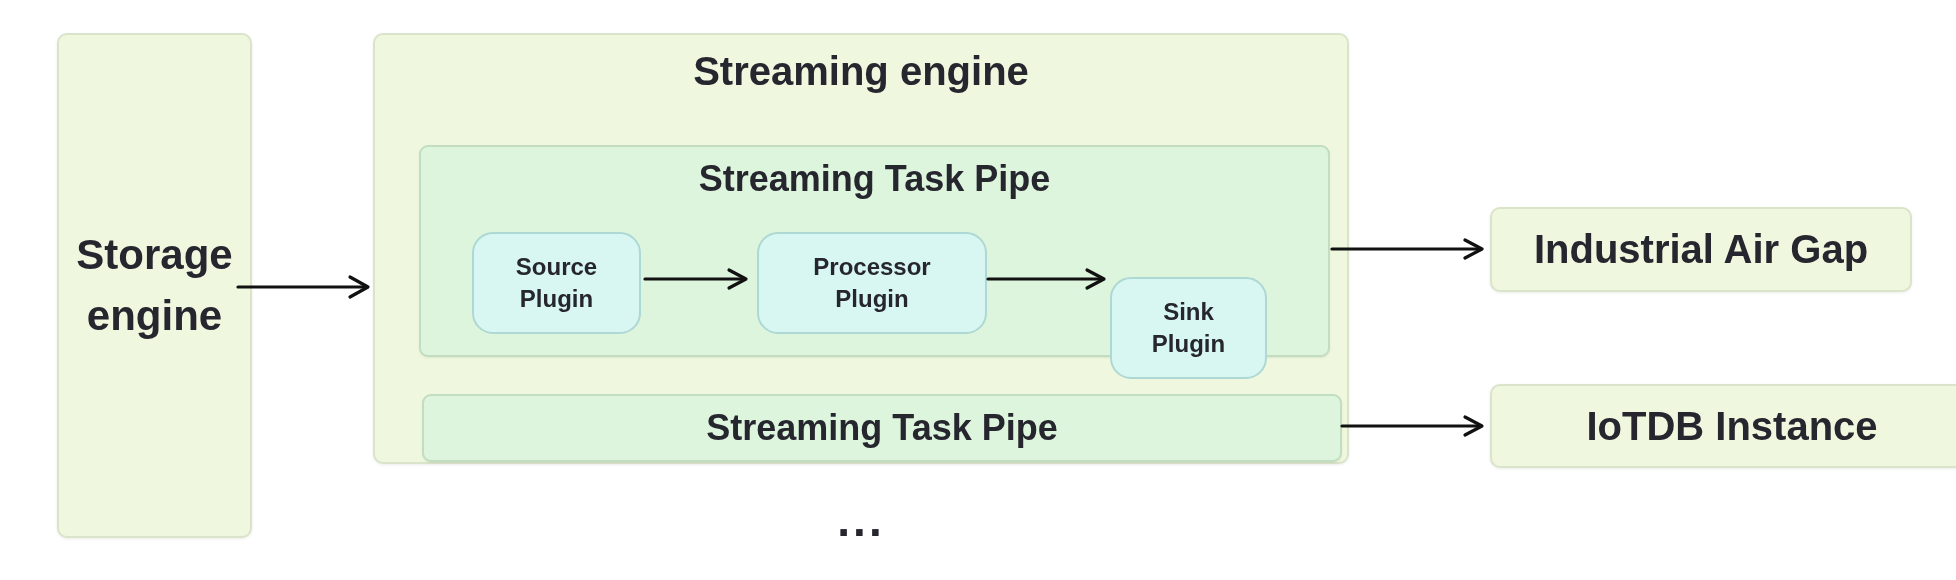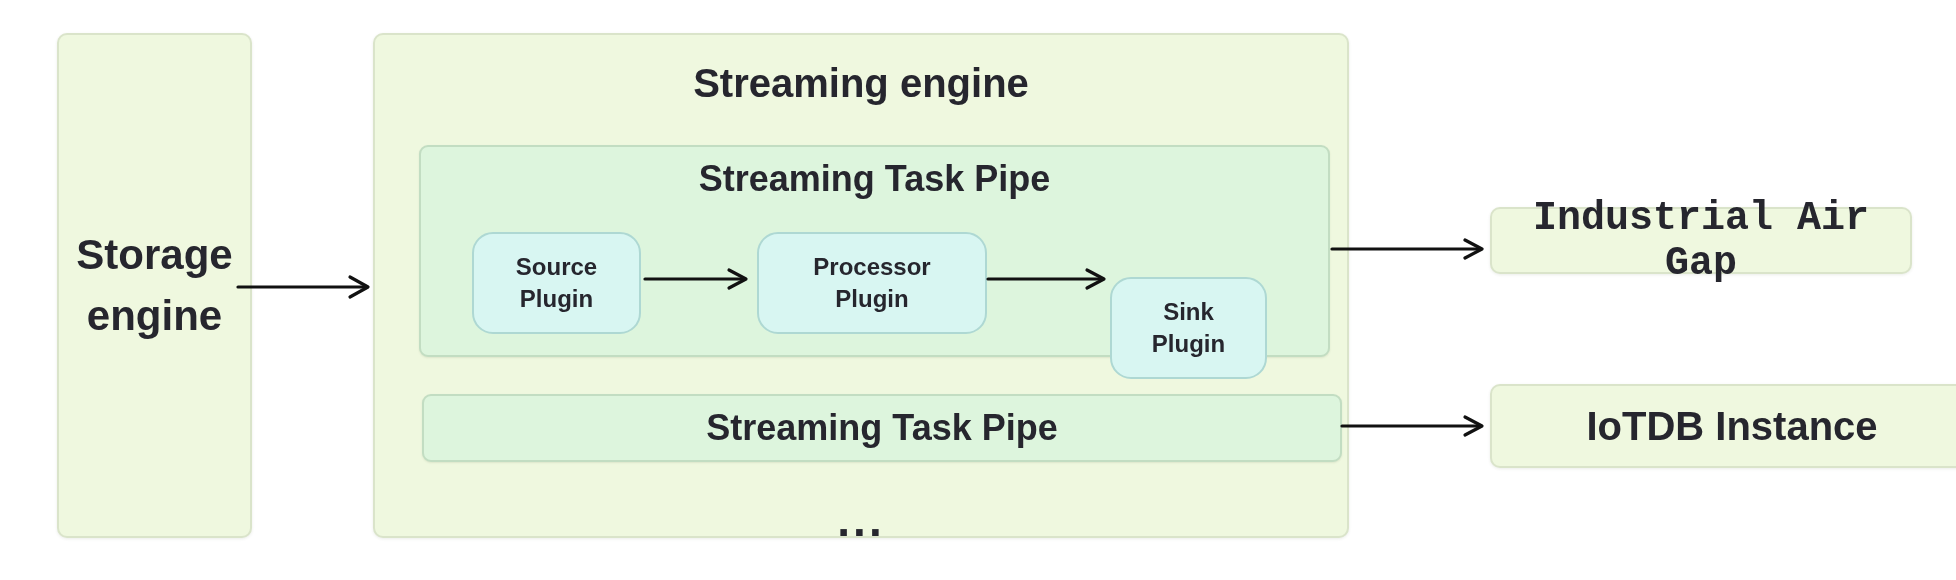--- a/index.html
+++ b/index.html
@@ -35,22 +35,22 @@
   }
   .storage-box {
     left: 40px; top: 33px; width: 195px; height: 505px;
     display: flex; align-items: center; justify-content: center;
     text-align: center;
     font-size: 42px; font-weight: 700; line-height: 1.45;
     white-space: pre-line;
     margin-left: 17px;
   }
   .streaming-box {
-    left: 373px; top: 33px; width: 976px; height: 505px;
-    padding-top: 24px;
+    left: 373px; top: 33px; width: 976px; height: 431px;
+    padding-top: 12px;
   }
   .streaming-title {
     text-align: center;
     font-size: 40px; font-weight: 700; line-height: 1.2;
   }
   .pipe {
     position: absolute;
     background: var(--pipe-fill);
     border: 2px solid var(--pipe-border);
     border-radius: 9px;
@@ -87,21 +87,21 @@
     left: 0; right: 0; top: 462px;
     text-align: center;
     font-size: 46px; font-weight: 700; letter-spacing: 3px;
     line-height: 1;
   }
   .target-box {
     display: flex; align-items: center; justify-content: center;
     text-align: center;
     font-size: 40px; font-weight: 700;
   }
-  .air-gap-box { left: 1490px; top: 207px; width: 422px; height: 67px; font-family: Liberation Mono, monospace; }
+  .air-gap-box { left: 1490px; top: 207px; width: 422px; height: 85px; }
   .iotdb-box   { left: 1490px; top: 384px; width: 484px; height: 84px; }
   .arrow-layer {
     position: absolute; left: 0; top: 0; width: 1956px; height: 580px;
     pointer-events: none;
   }
   .arrow-line {
     stroke: var(--arrow);
     stroke-width: 3.2;
     fill: none;
     stroke-linecap: round;

